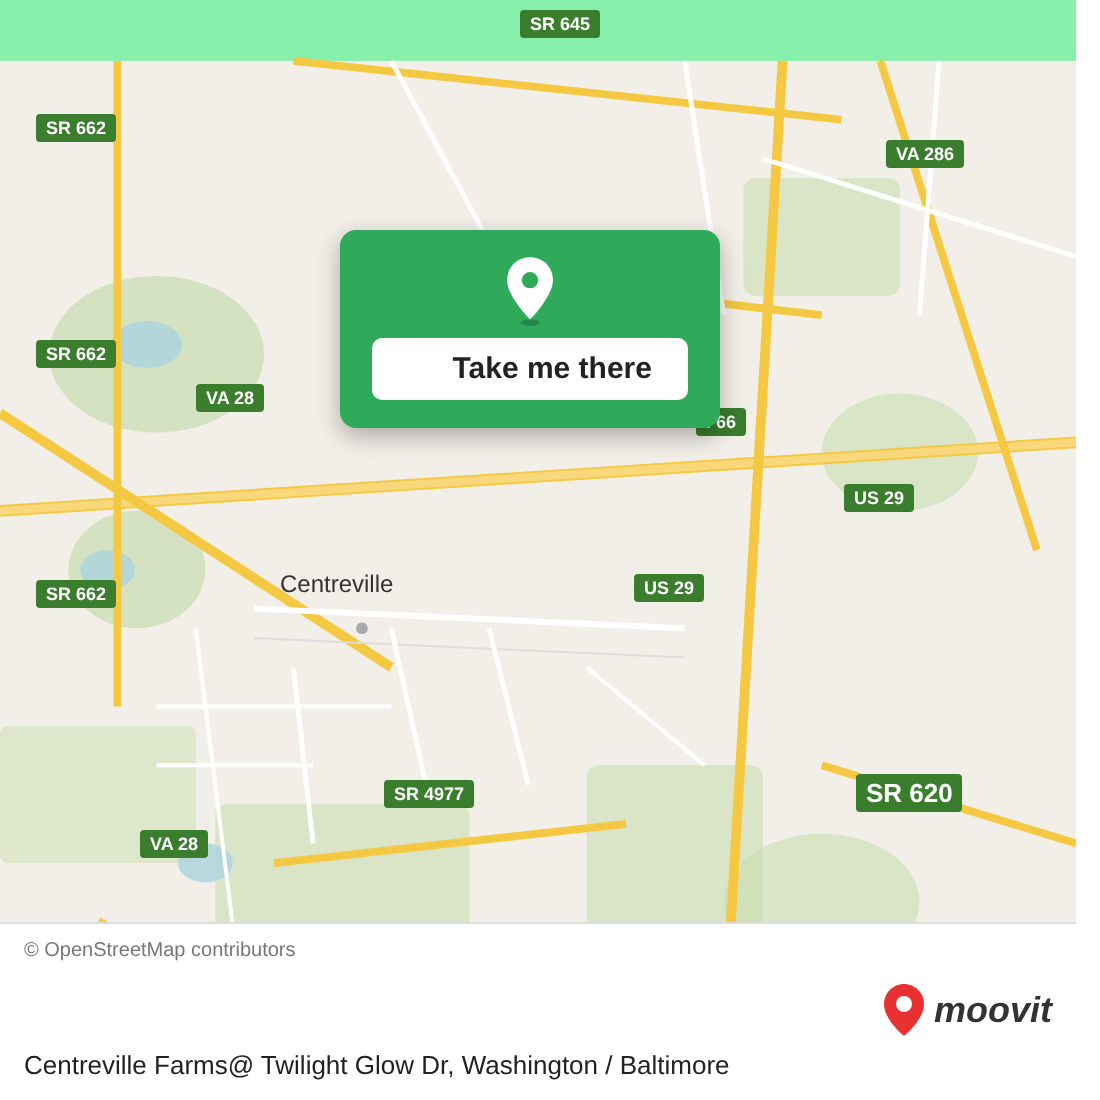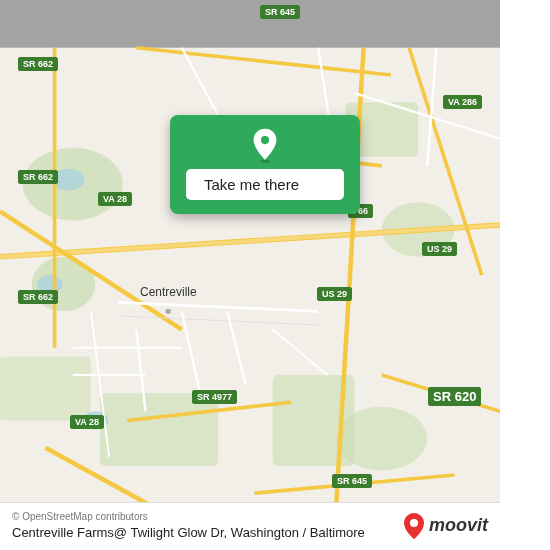--- a/index.html
+++ b/index.html
@@ -6,24 +6,24 @@
 
     body {
       width: 550px;
       height: 550px;
       overflow: hidden;
       font-family: Arial, sans-serif;
       position: relative;
     }
 
     #map-container {
-      width: 500px;
+      width: 538px;
       height: 550px;
       position: relative;
-      background-color: #a3a3a3;
+      background-color: #86efac;
       overflow: hidden;
     }
 
     .road-badge {
       position: absolute;
       font-size: 9px;
       font-weight: bold;
       color: #333;
       border: 1.5px solid #333;
       padding: 1px 4px;
@@ -58,47 +58,48 @@
     .popup-pin {
       width: 36px;
       height: 36px;
       margin-bottom: 6px;
     }
 
     .popup-btn {
       background: white;
       color: #222;
       font-size: 15px;
-      font-weight: 400;
+      font-weight: 700;
       padding: 7px 18px;
       border-radius: 5px;
       border: none;
       cursor: pointer;
       width: 100%;
-      text-align: left;
+      text-align: right;
     }
 
     
     .bottom-bar {
       position: absolute;
       bottom: 0;
       left: 0;
       right: 0;
       background: white;
       padding: 8px 12px 10px;
       display: flex;
       align-items: center;
       justify-content: space-between;
       border-top: 1px solid #ddd;
       z-index: 20;
     }
 
     .bottom-bar-left {
       display: flex;
       flex-direction: column;
+      gap: 41px;
     }
 
     .bottom-copyright {
       font-size: 10px;
       color: #777;
       margin-bottom: 3px;
     }
 
     .bottom-title {
       font-size: 13px;
@@ -194,21 +195,21 @@
     <line x1="390" y1="50" x2="550" y2="100" stroke="white" stroke-width="2.5"></line>
 
     <circle cx="185" cy="290" r="3" fill="#aaa"></circle>
   </svg>
 
   <div class="road-badge road-badge-green" style="left:260px; top:5px; font-size:9px;">SR 645</div>
   <div class="road-badge road-badge-green" style="left:298px; top:118px; font-size:9px;">SR 645</div>
   <div class="road-badge road-badge-green" style="left:18px; top:57px; font-size:9px;">SR 662</div>
   <div class="road-badge road-badge-green" style="left:18px; top:170px; font-size:9px;">SR 662</div>
   <div class="road-badge road-badge-green" style="left:18px; top:290px; font-size:9px;">SR 662</div>
-  <div class="road-badge road-badge-green" style="left:443px; top:70px; font-size:9px;margin-top:25px;">VA 286</div>
+  <div class="road-badge road-badge-green" style="left:443px; top:70px; font-size:9px;">VA 286</div>
   <div class="road-badge road-badge-green" style="left:98px; top:192px; font-size:9px;">VA 28</div>
   <div class="road-badge road-badge-green" style="left:70px; top:415px; font-size:9px;">VA 28</div>
   <div class="road-badge road-badge-green" style="left:348px; top:204px; font-size:9px;">I 66</div>
   <div class="road-badge road-badge-green" style="left:317px; top:287px; font-size:9px;">US 29</div>
   <div class="road-badge road-badge-green" style="left:422px; top:242px; font-size:9px;">US 29</div>
   <div class="road-badge road-badge-green" style="left:192px; top:390px; font-size:9px;">SR 4977</div>
   <div class="road-badge road-badge-green" style="left:428px; top:387px; font-size:13px;">SR 620</div>
   <div class="road-badge road-badge-green" style="left:332px; top:474px; font-size:9px;">SR 645</div>
 
   <div style="position:absolute; left:140px; top:285px; font-size:12px; color:#333; font-weight:500;">Centreville</div>

